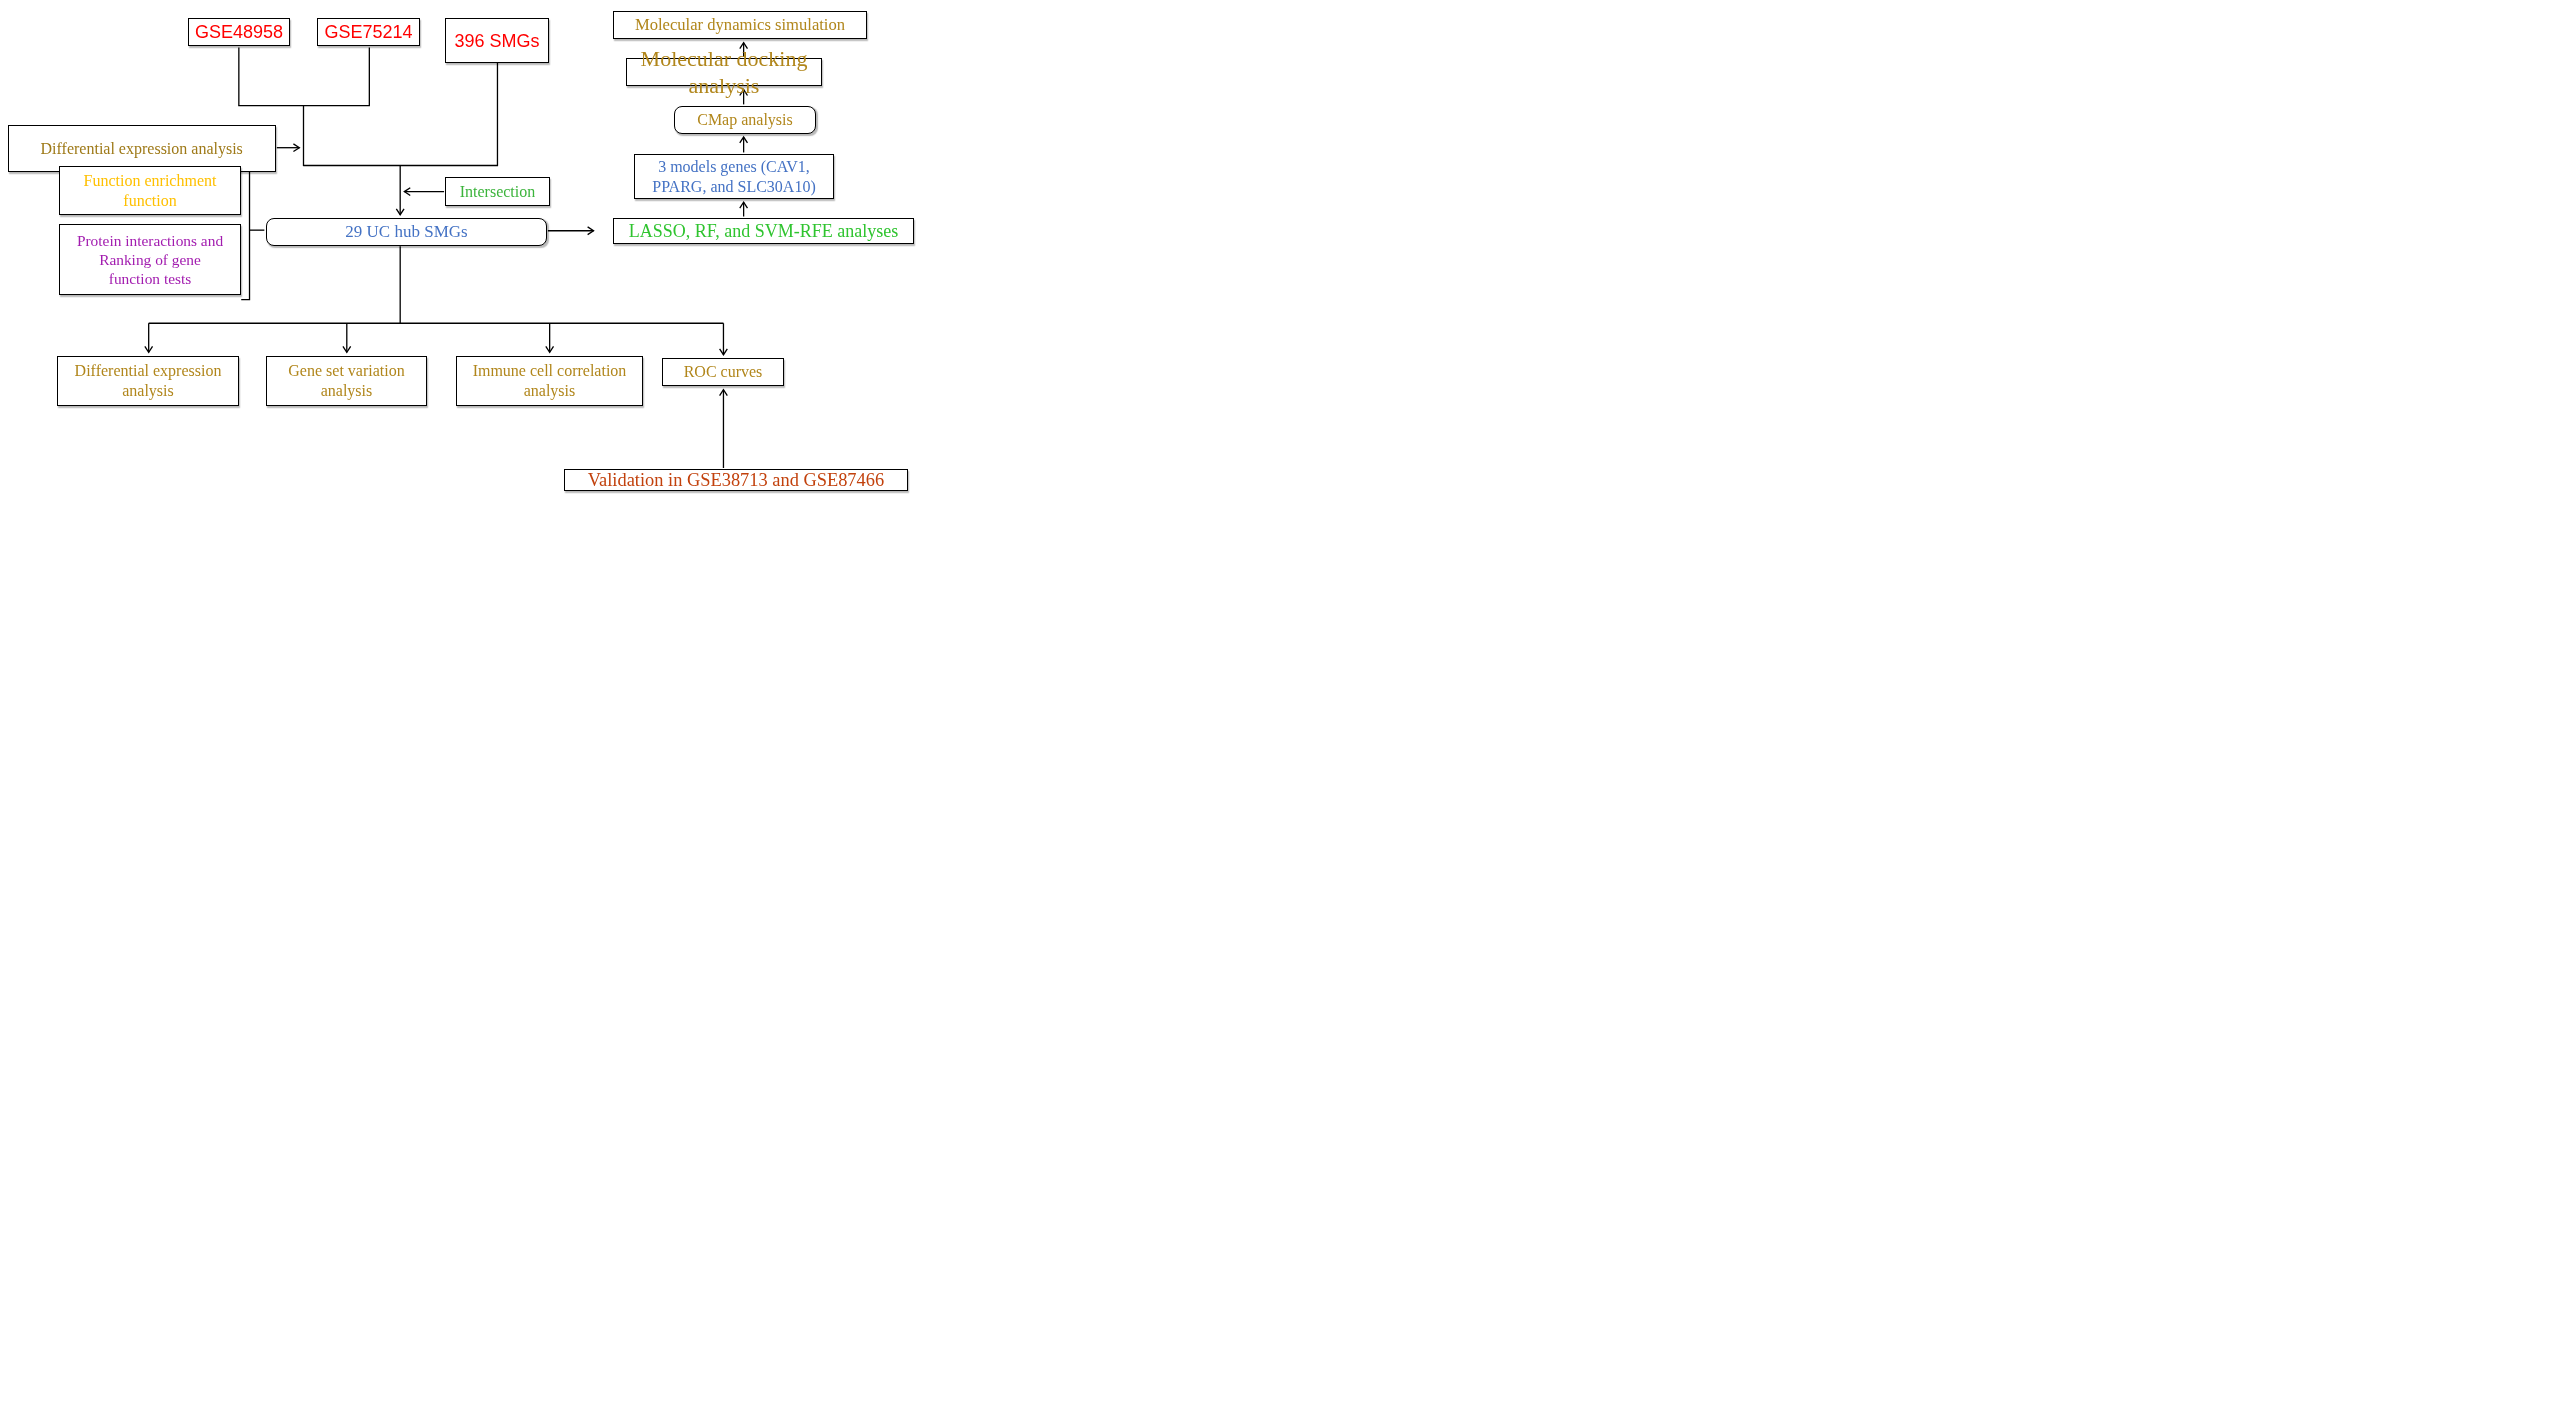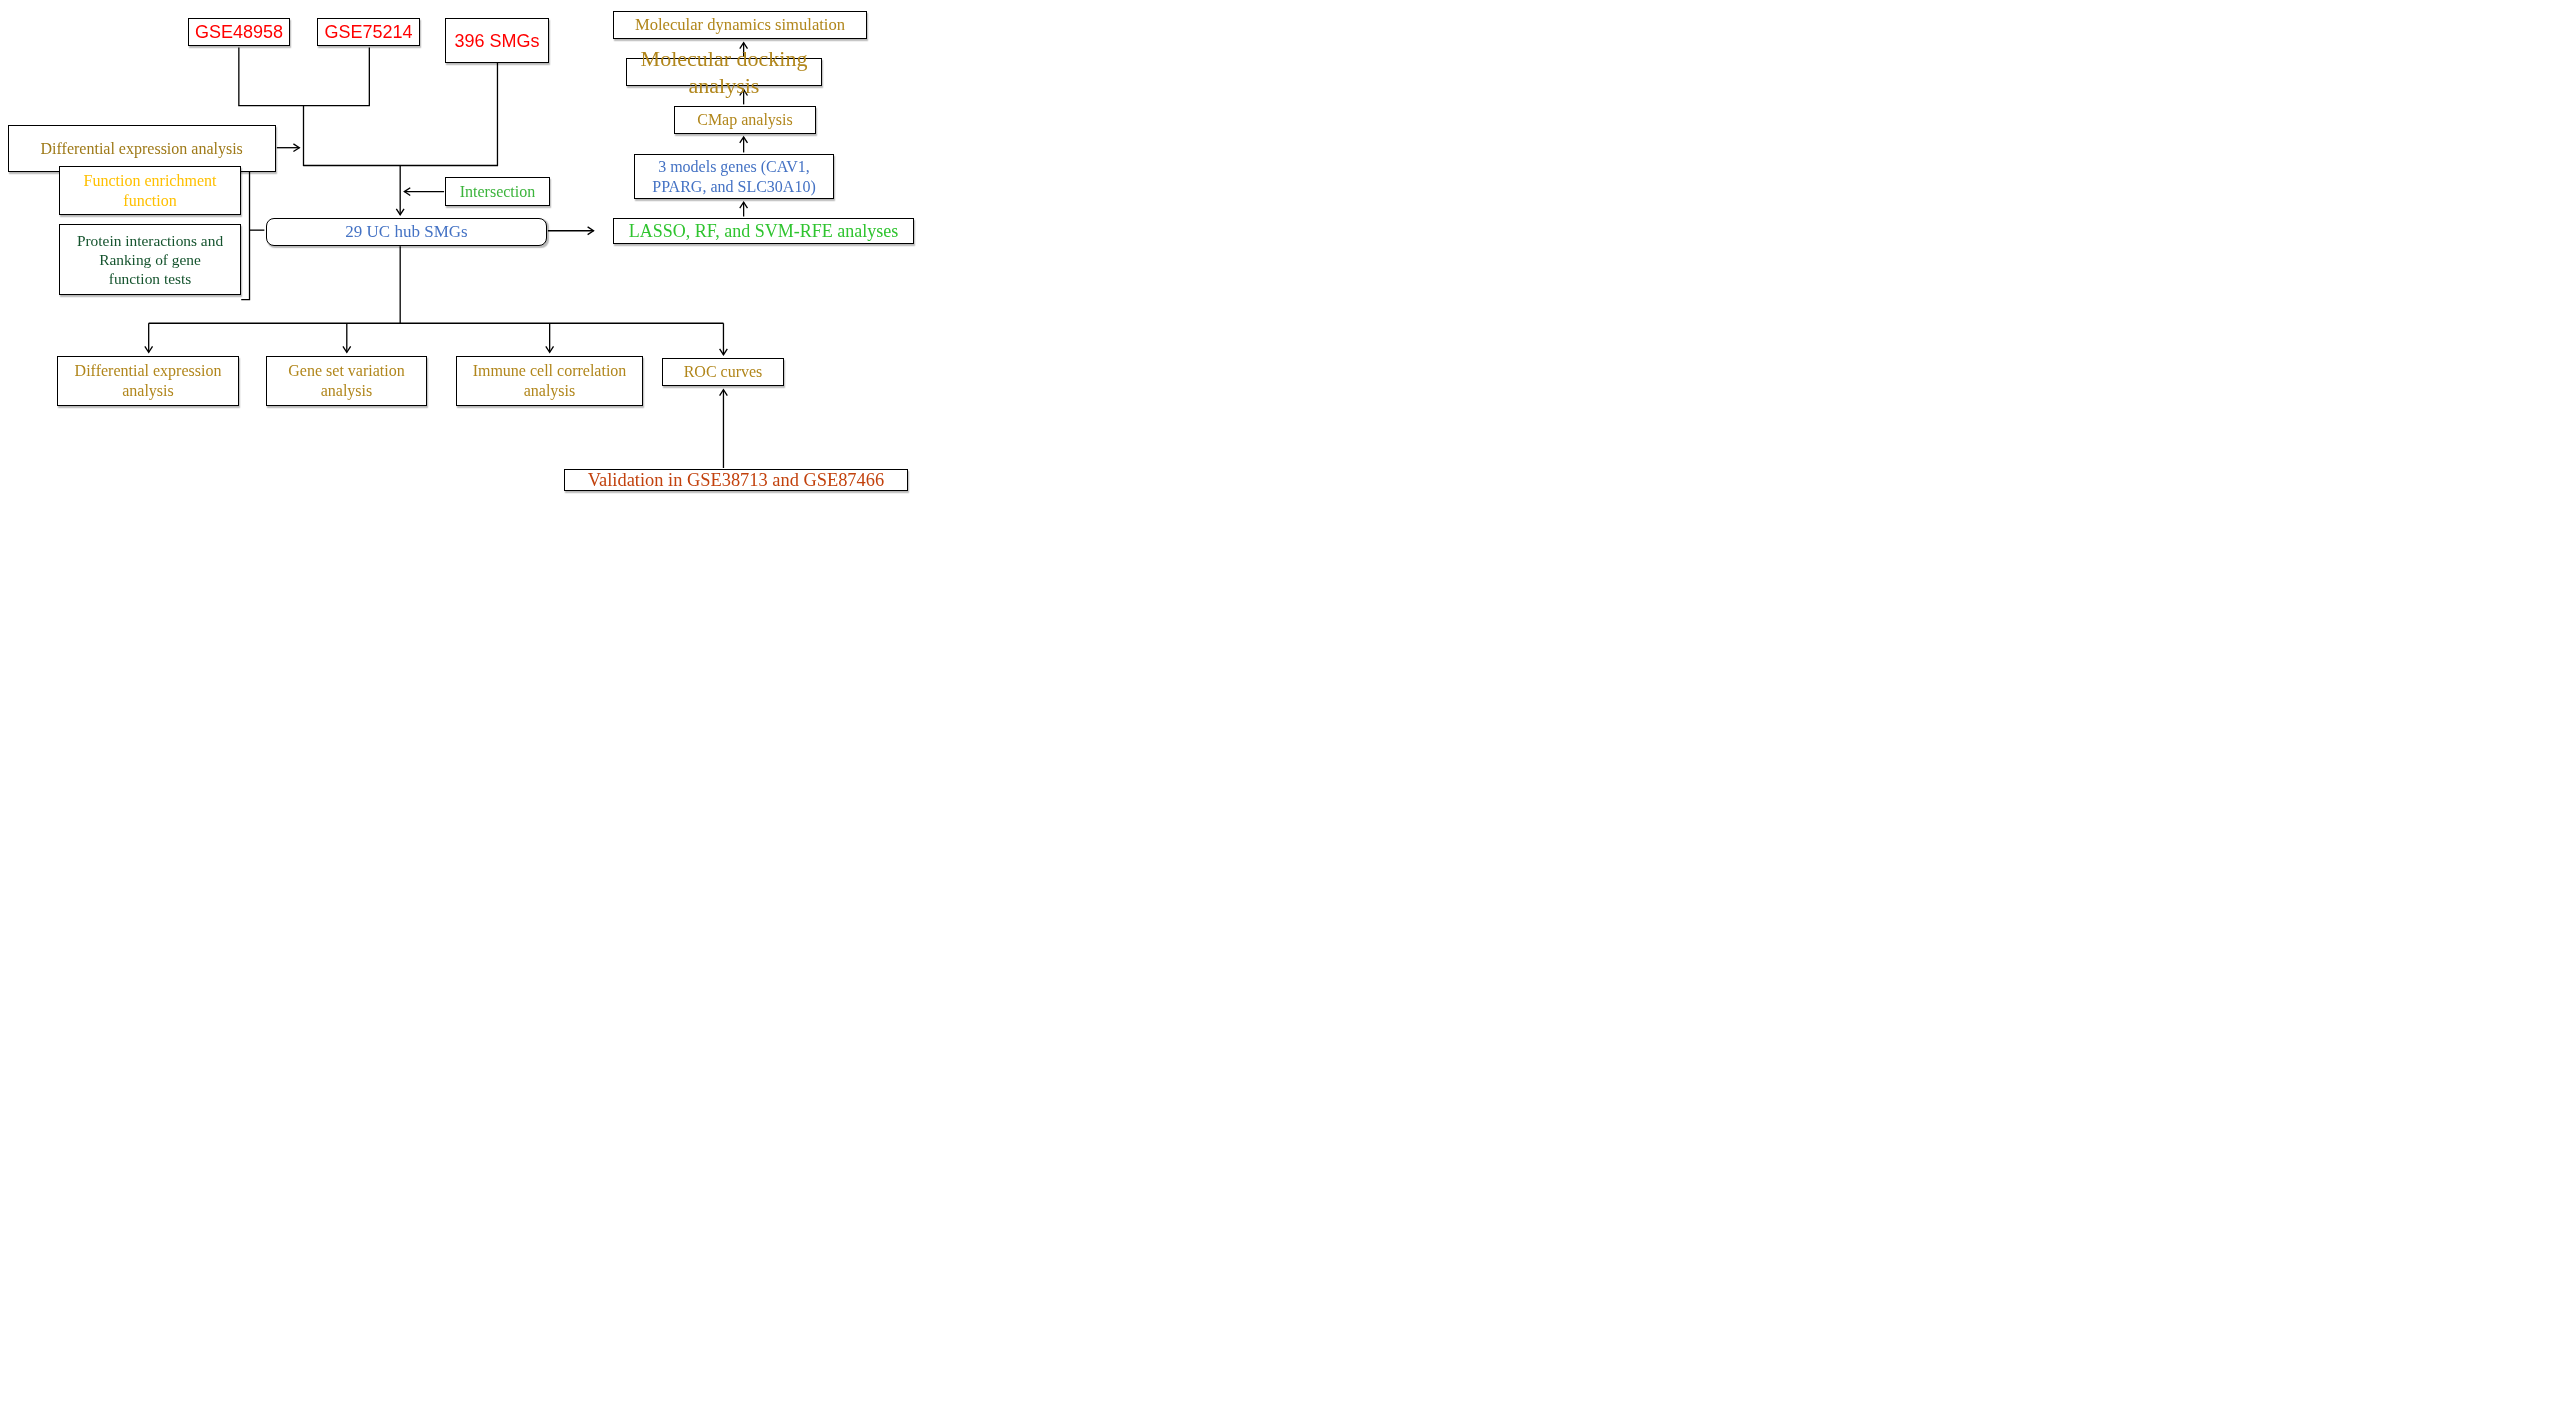--- a/index.html
+++ b/index.html
@@ -75,31 +75,31 @@
     <line class="wire" x1="1219" y1="789" x2="1219" y2="657" marker-end="url(#arr)"></line>
   </svg>
 
   <div class="node sans" style="left: 188px; top: 18.4px; width: 102px; height: 28px; font-size: 18px; color: rgb(255, 0, 0);">GSE48958</div>
   <div class="node sans" style="left: 317px; top: 18.4px; width: 103px; height: 28px; font-size: 18px; color: rgb(255, 0, 0);">GSE75214</div>
   <div class="node sans" style="left: 445px; top: 18.4px; width: 104px; height: 45px; font-size: 18px; color: rgb(255, 0, 0);">396 SMGs</div>
 
   <div class="node" style="left: 7.7px; top: 125px; width: 268px; height: 47px; font-size: 16px; color: rgb(158, 121, 23);">Differential expression analysis</div>
   <div class="node" style="left: 59px; top: 166px; width: 182px; height: 49px; font-size: 16px; color: rgb(255, 192, 0);">Function enrichment
 function</div>
-  <div class="node" style="left: 59px; top: 224px; width: 182px; height: 71px; font-size: 15.4px; color: #14532d;">Protein interactions and
+  <div class="node" style="left: 59px; top: 224px; width: 182px; height: 71px; font-size: 15.4px; color: #a21caf;">Protein interactions and
 Ranking of gene
 function tests</div>
 
   <div class="node" style="left: 445px; top: 177px; width: 105px; height: 29px; font-size: 16px; color: rgb(60, 180, 60); text-align: right;">Intersection</div>
   <div class="node" style="left: 266px; top: 218px; width: 281px; height: 28px; font-size: 17px; color: rgb(68, 114, 196); border-radius: 8px;">29 UC hub SMGs</div>
 
   <div class="node" style="left: 596px; top: 218px; width: 301px; height: 26px; font-size: 18px; color: rgb(47, 196, 47); margin-left: 17px;">LASSO, RF, and SVM-RFE analyses</div>
   <div class="node" style="left: 634px; top: 154px; width: 200px; height: 45px; font-size: 16px; color: rgb(68, 114, 196);">3 models genes (CAV1,
 PPARG, and SLC30A10)</div>
-  <div class="node" style="left: 674px; top: 106px; width: 142px; height: 28px; font-size: 16px; color: rgb(177, 134, 27);">CMap analysis</div>
+  <div class="node" style="left: 674px; top: 106px; width: 142px; height: 28px; font-size: 16px; color: rgb(177, 134, 27); border-radius: 8px;">CMap analysis</div>
   <div class="node" style="left: 626px; top: 58px; width: 196px; height: 28px; font-size: 22px; color: rgb(177, 134, 27);">Molecular docking analysis</div>
   <div class="node" style="left: 613px; top: 10.7px; width: 254px; height: 28.5px; font-size: 16.6px; color: rgb(177, 134, 27);">Molecular dynamics simulation</div>
 
   <div class="node" style="left: 57px; top: 356px; width: 182px; height: 50px; font-size: 16px; color: rgb(177, 134, 27);">Differential expression
 analysis</div>
   <div class="node" style="left: 266px; top: 356px; width: 161px; height: 50px; font-size: 16px; color: rgb(177, 134, 27);">Gene set variation
 analysis</div>
   <div class="node" style="left: 456px; top: 356px; width: 187px; height: 50px; font-size: 16px; color: rgb(177, 134, 27);">Immune cell correlation
 analysis</div>
   <div class="node" style="left: 662px; top: 358px; width: 122px; height: 28px; font-size: 16px; color: rgb(177, 134, 27);">ROC curves</div>

